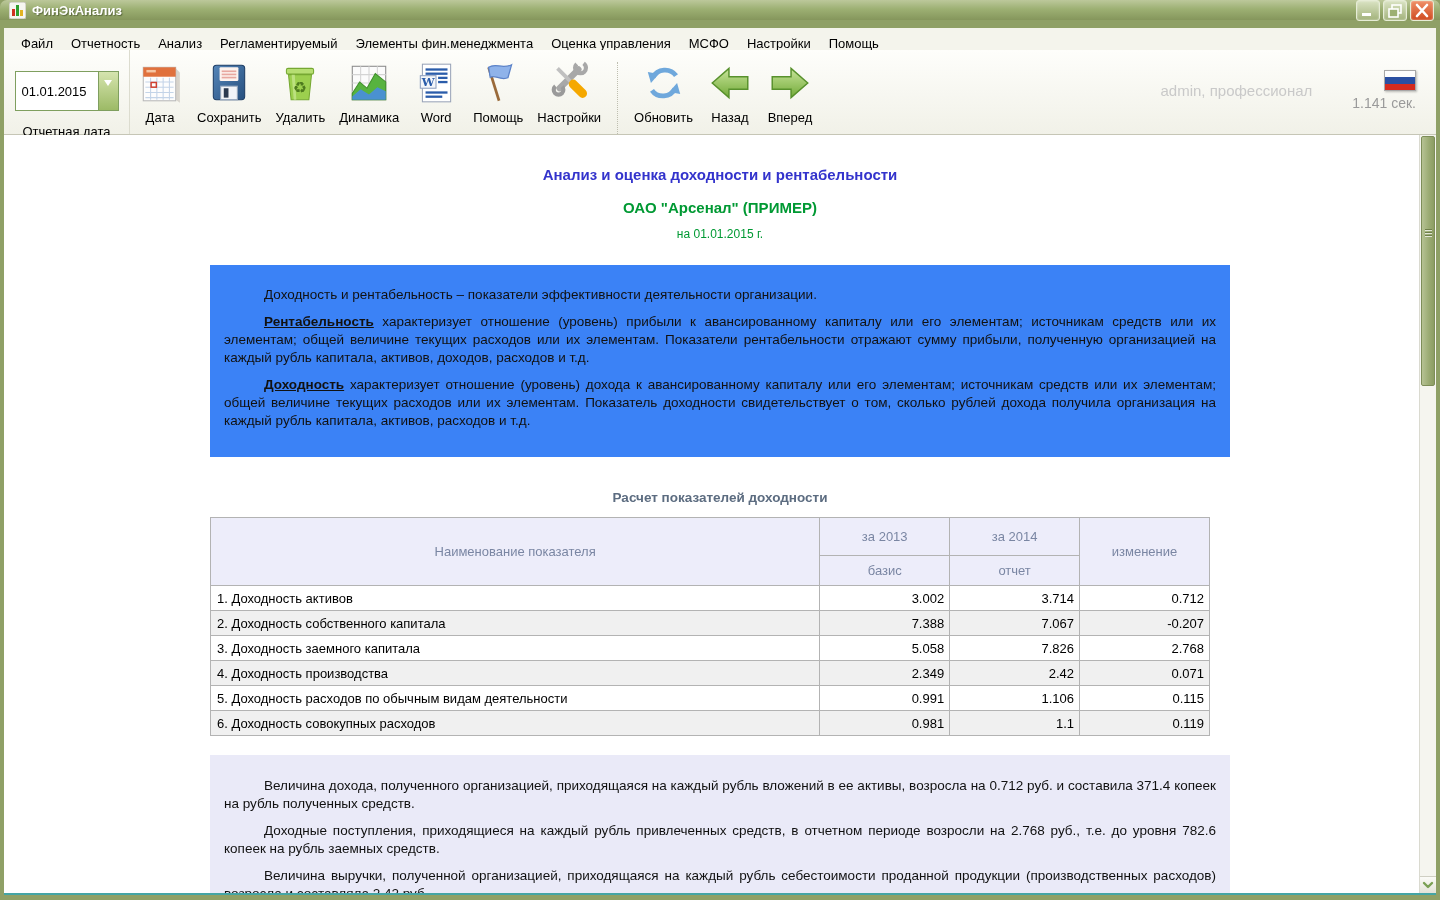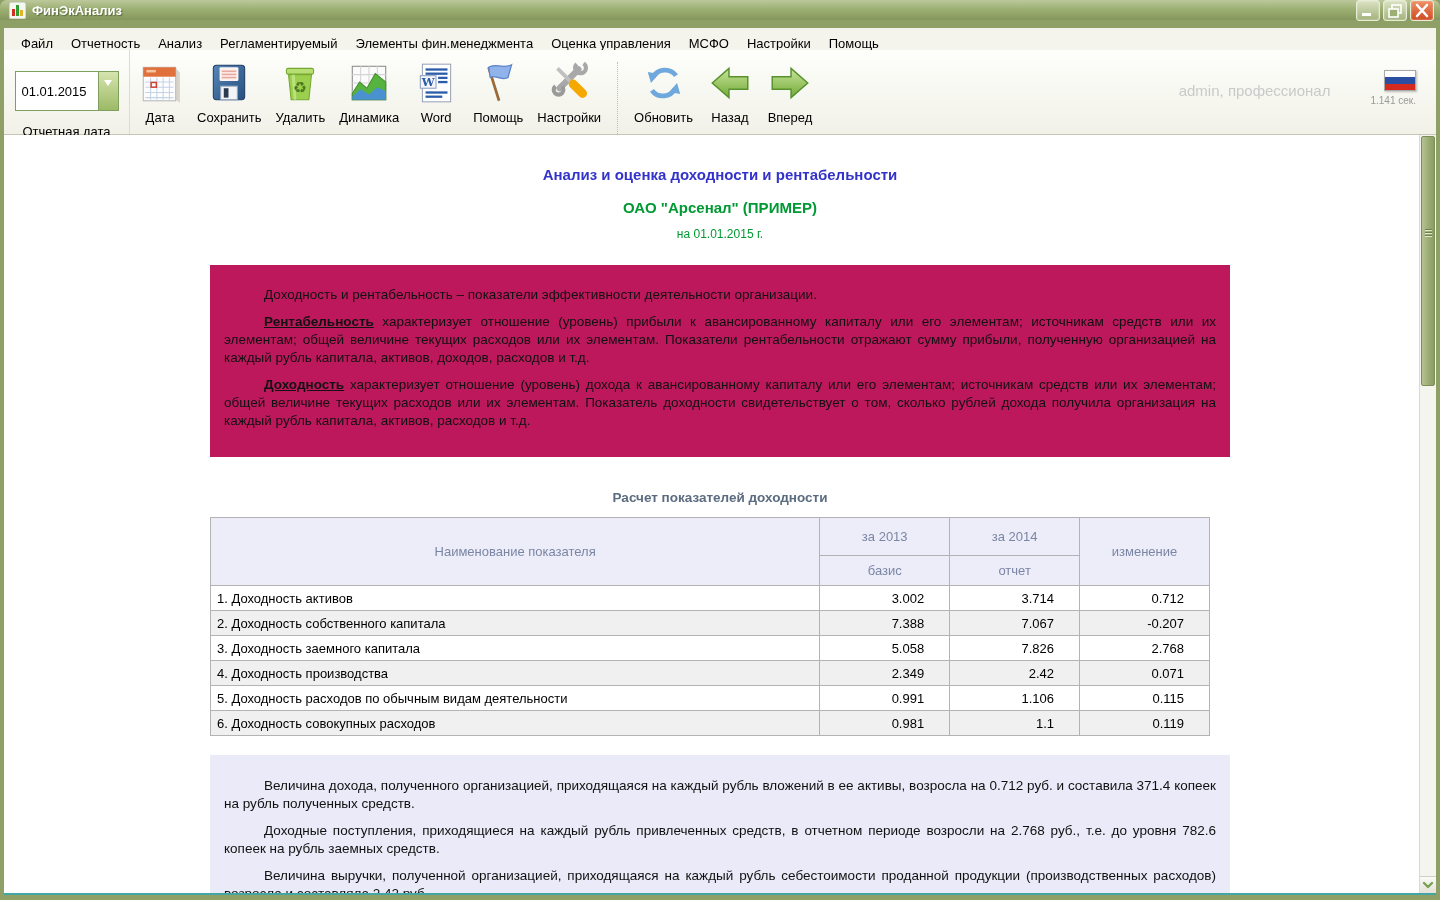--- a/index.html
+++ b/index.html
@@ -56,46 +56,46 @@
     padding:3px 7px; cursor:default; }
   .tb-icon { width:46px; height:46px; }
   .tb-label { font-size:13px; color:#000; margin-top:4px; white-space:nowrap; }
   .tb-sep { border-left:1px dotted #bebeb0; height:72px; margin:5px 9px 0 9px; }
   .tb-right { margin-left:auto; display:flex; align-items:flex-start; padding-right:20px; }
   .user-label { color:#c9c9c9; font-size:15px; margin-top:32px; margin-right:40px; }
   .flag-wrap { display:flex; flex-direction:column; align-items:flex-end; margin-top:20px; }
   .flag { width:32px; height:21px; border:1px solid #a8a8a8;
     box-shadow:1px 1px 2px rgba(0,0,0,.25);
     background:linear-gradient(to bottom,#fdfdfd 0 33%,#2a4fa2 33% 66%,#d52b1e 66% 100%); }
-  .timer-label { font-size:10px; color:#9a9a9a; margin-top:4px; }
+  .timer-label { font-size:14px; color:#9a9a9a; margin-top:4px; }
   
   .content {
     position:absolute; top:135px; left:4px; right:21px; bottom:7px;
     background:#fff; overflow:hidden;
   }
   .bottom-line { position:absolute; left:4px; right:4px; bottom:5px; height:2px; background:#44a5a5; }
   .page { width:1020px; margin-left:206px; }
   .r-title { text-align:center; color:#3333cc; font-weight:bold; font-size:15px; margin:31px 0 0; }
   .r-company { text-align:center; color:#009933; font-weight:bold; font-size:15px; margin:16px 0 0; }
   .r-date { text-align:center; color:#009933; font-size:12px; margin:11px 0 0; }
-  .intro-box { background:#be185d; margin-top:24px; padding:21px 14px 18px 14px; }
+  .intro-box { background:#3b82f6; margin-top:24px; padding:21px 14px 18px 14px; }
   .intro-box p, .concl-box p {
     margin:0 0 9px 0; text-indent:40px; text-align:justify;
     font-size:13.5px; line-height:18px; color:#111;
   }
   .lead { font-weight:bold; text-decoration:underline; }
   .tbl-title { text-align:center; font-weight:bold; font-size:13.5px; color:#5c6c80; margin:33px 0 0; }
   table.report { border-collapse:collapse; width:1000px; margin-top:12px;
     border:1px solid #8f8f8f; }
   table.report th, table.report td { border:1px solid #b3b3b3; font-weight:normal; }
   table.report thead th { background:#ededfa; color:#7a86a3; font-size:13px; text-align:center; }
   .th-tall { height:38px; }
   .th-sub { height:30px; }
   table.report tbody td { font-size:13px; color:#000; height:25px; padding:2px 6px; }
-  table.report tbody td.num { text-align:right; padding-right:25px; }
+  table.report tbody td.num { text-align:right; padding-right:5px; }
   table.report tbody tr:nth-child(even) td { background:#f0f0f0; }
   .col-name { width:610px; } .col-v { width:130px; }
   .concl-box { background:#eaeaf8; margin-top:19px; padding:22px 14px; min-height:220px; }
   
   .vscroll { position:absolute; top:135px; right:4px; width:17px; bottom:7px;
     background:#f5f5ef; border-left:1px solid #dadad0; }
   .vthumb { position:absolute; top:1px; left:1px; width:14px; height:250px;
     background:linear-gradient(to right,#b6c294 0%,#9aaa72 60%,#8c9d63 100%);
     border:1px solid #7d8d58; border-radius:2px; }
   .vthumb::after { content:""; position:absolute; left:3px; top:92px; width:7px; height:9px;

